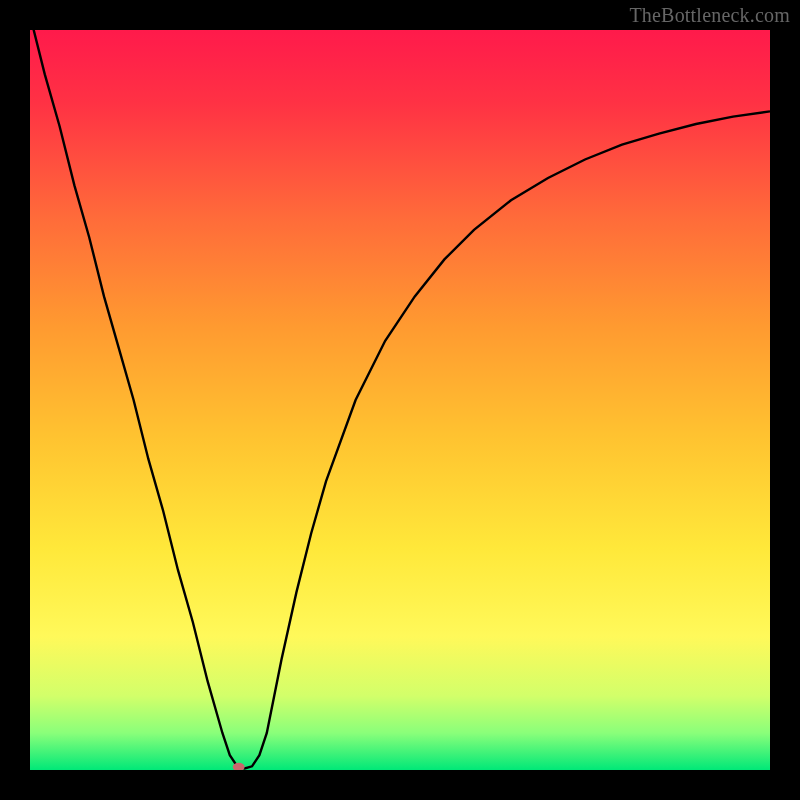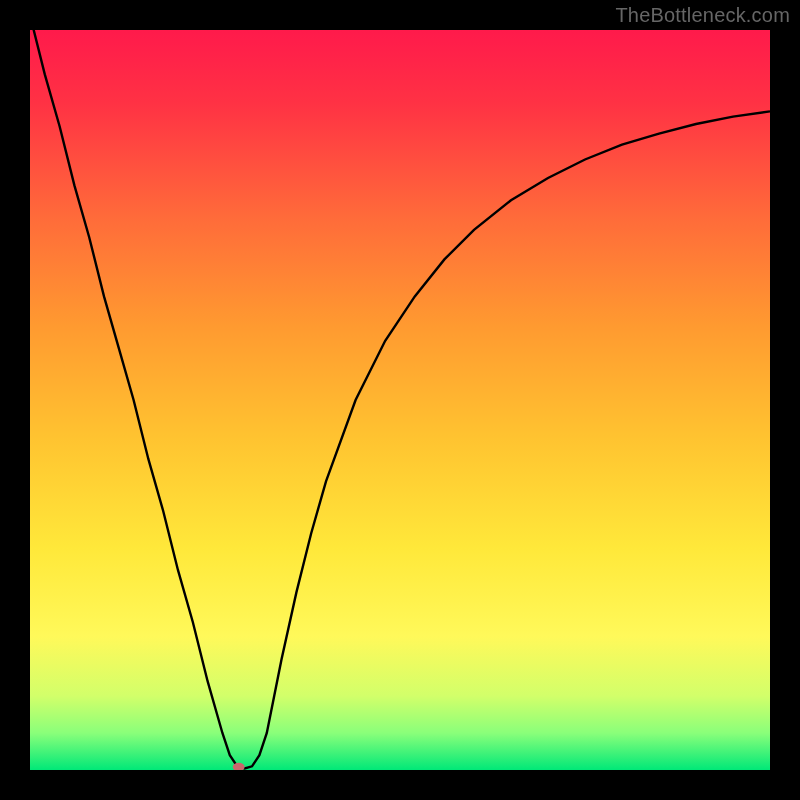--- a/index.html
+++ b/index.html
@@ -9,20 +9,21 @@
     height: 800px;
     background: #000;
     overflow: hidden;
     font-family: Arial, Helvetica, sans-serif;
   }
   .frame {
     position: relative;
     width: 800px;
     height: 800px;
     background: #000;
+    font-family: Liberation Serif, serif;
   }
   .watermark {
     position: absolute;
     top: 4px;
     right: 10px;
     color: #666;
     font-size: 20px;
     font-weight: 500;
     letter-spacing: 0.2px;
     z-index: 5;

